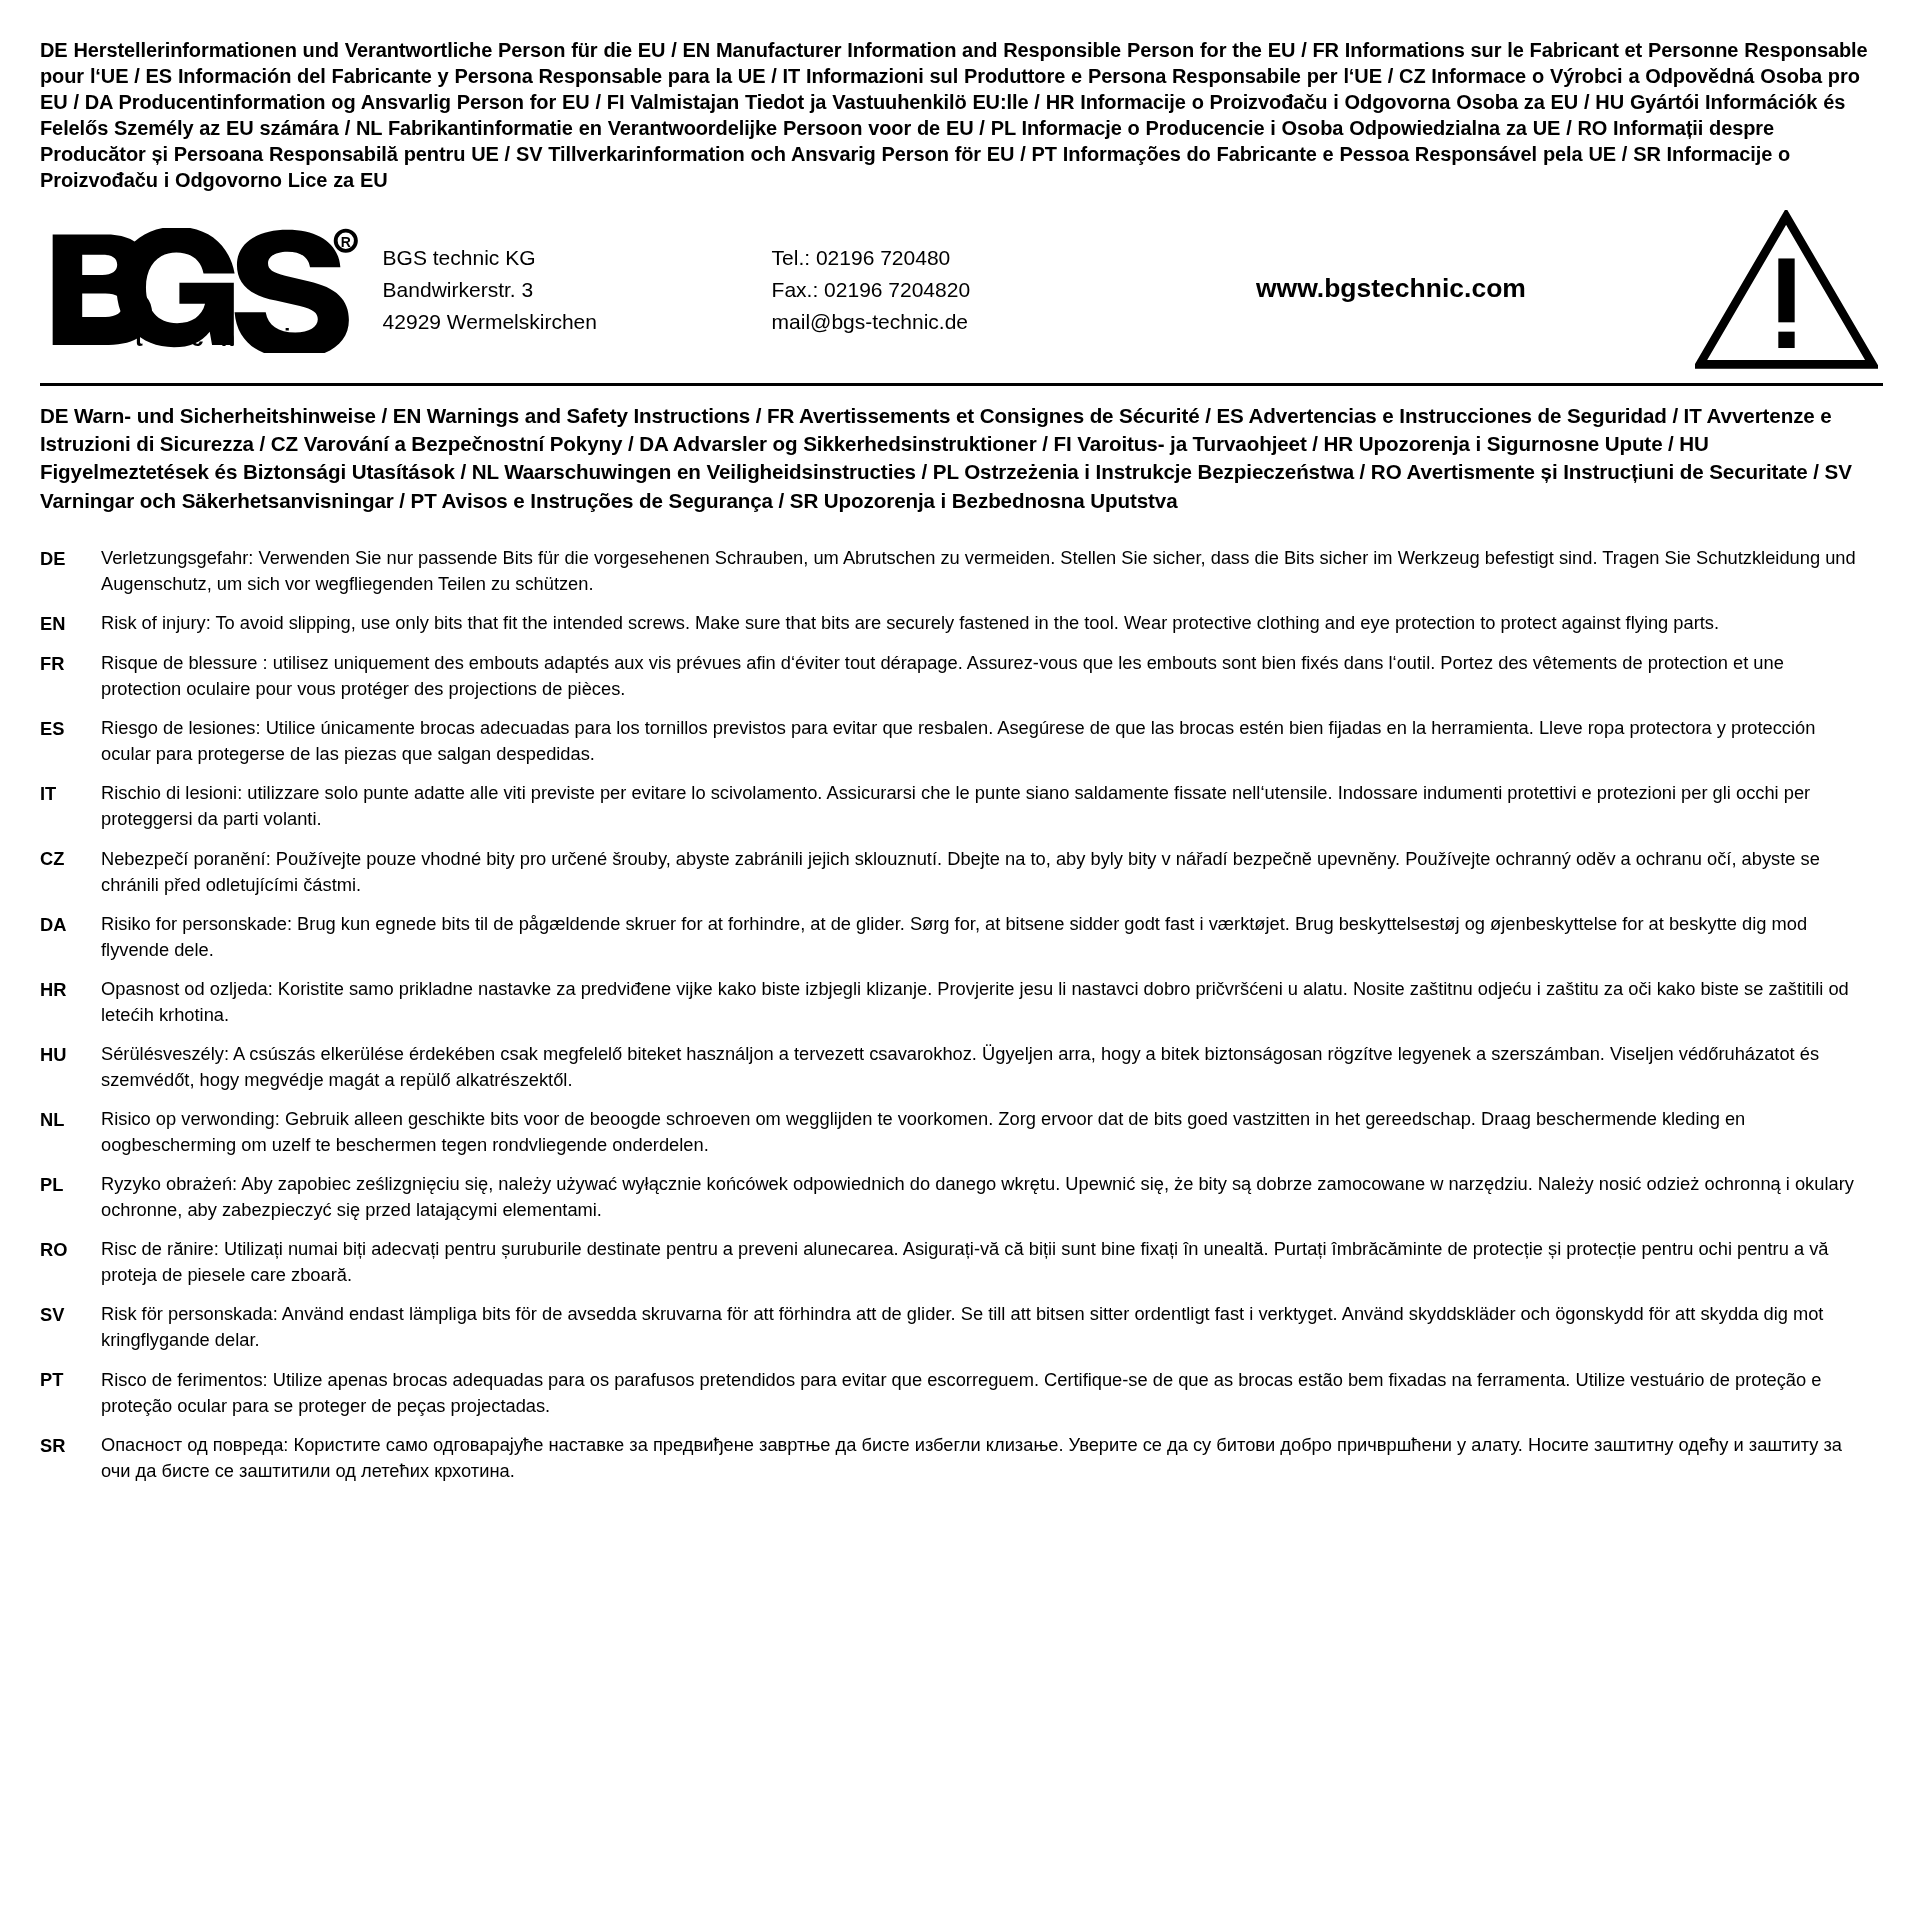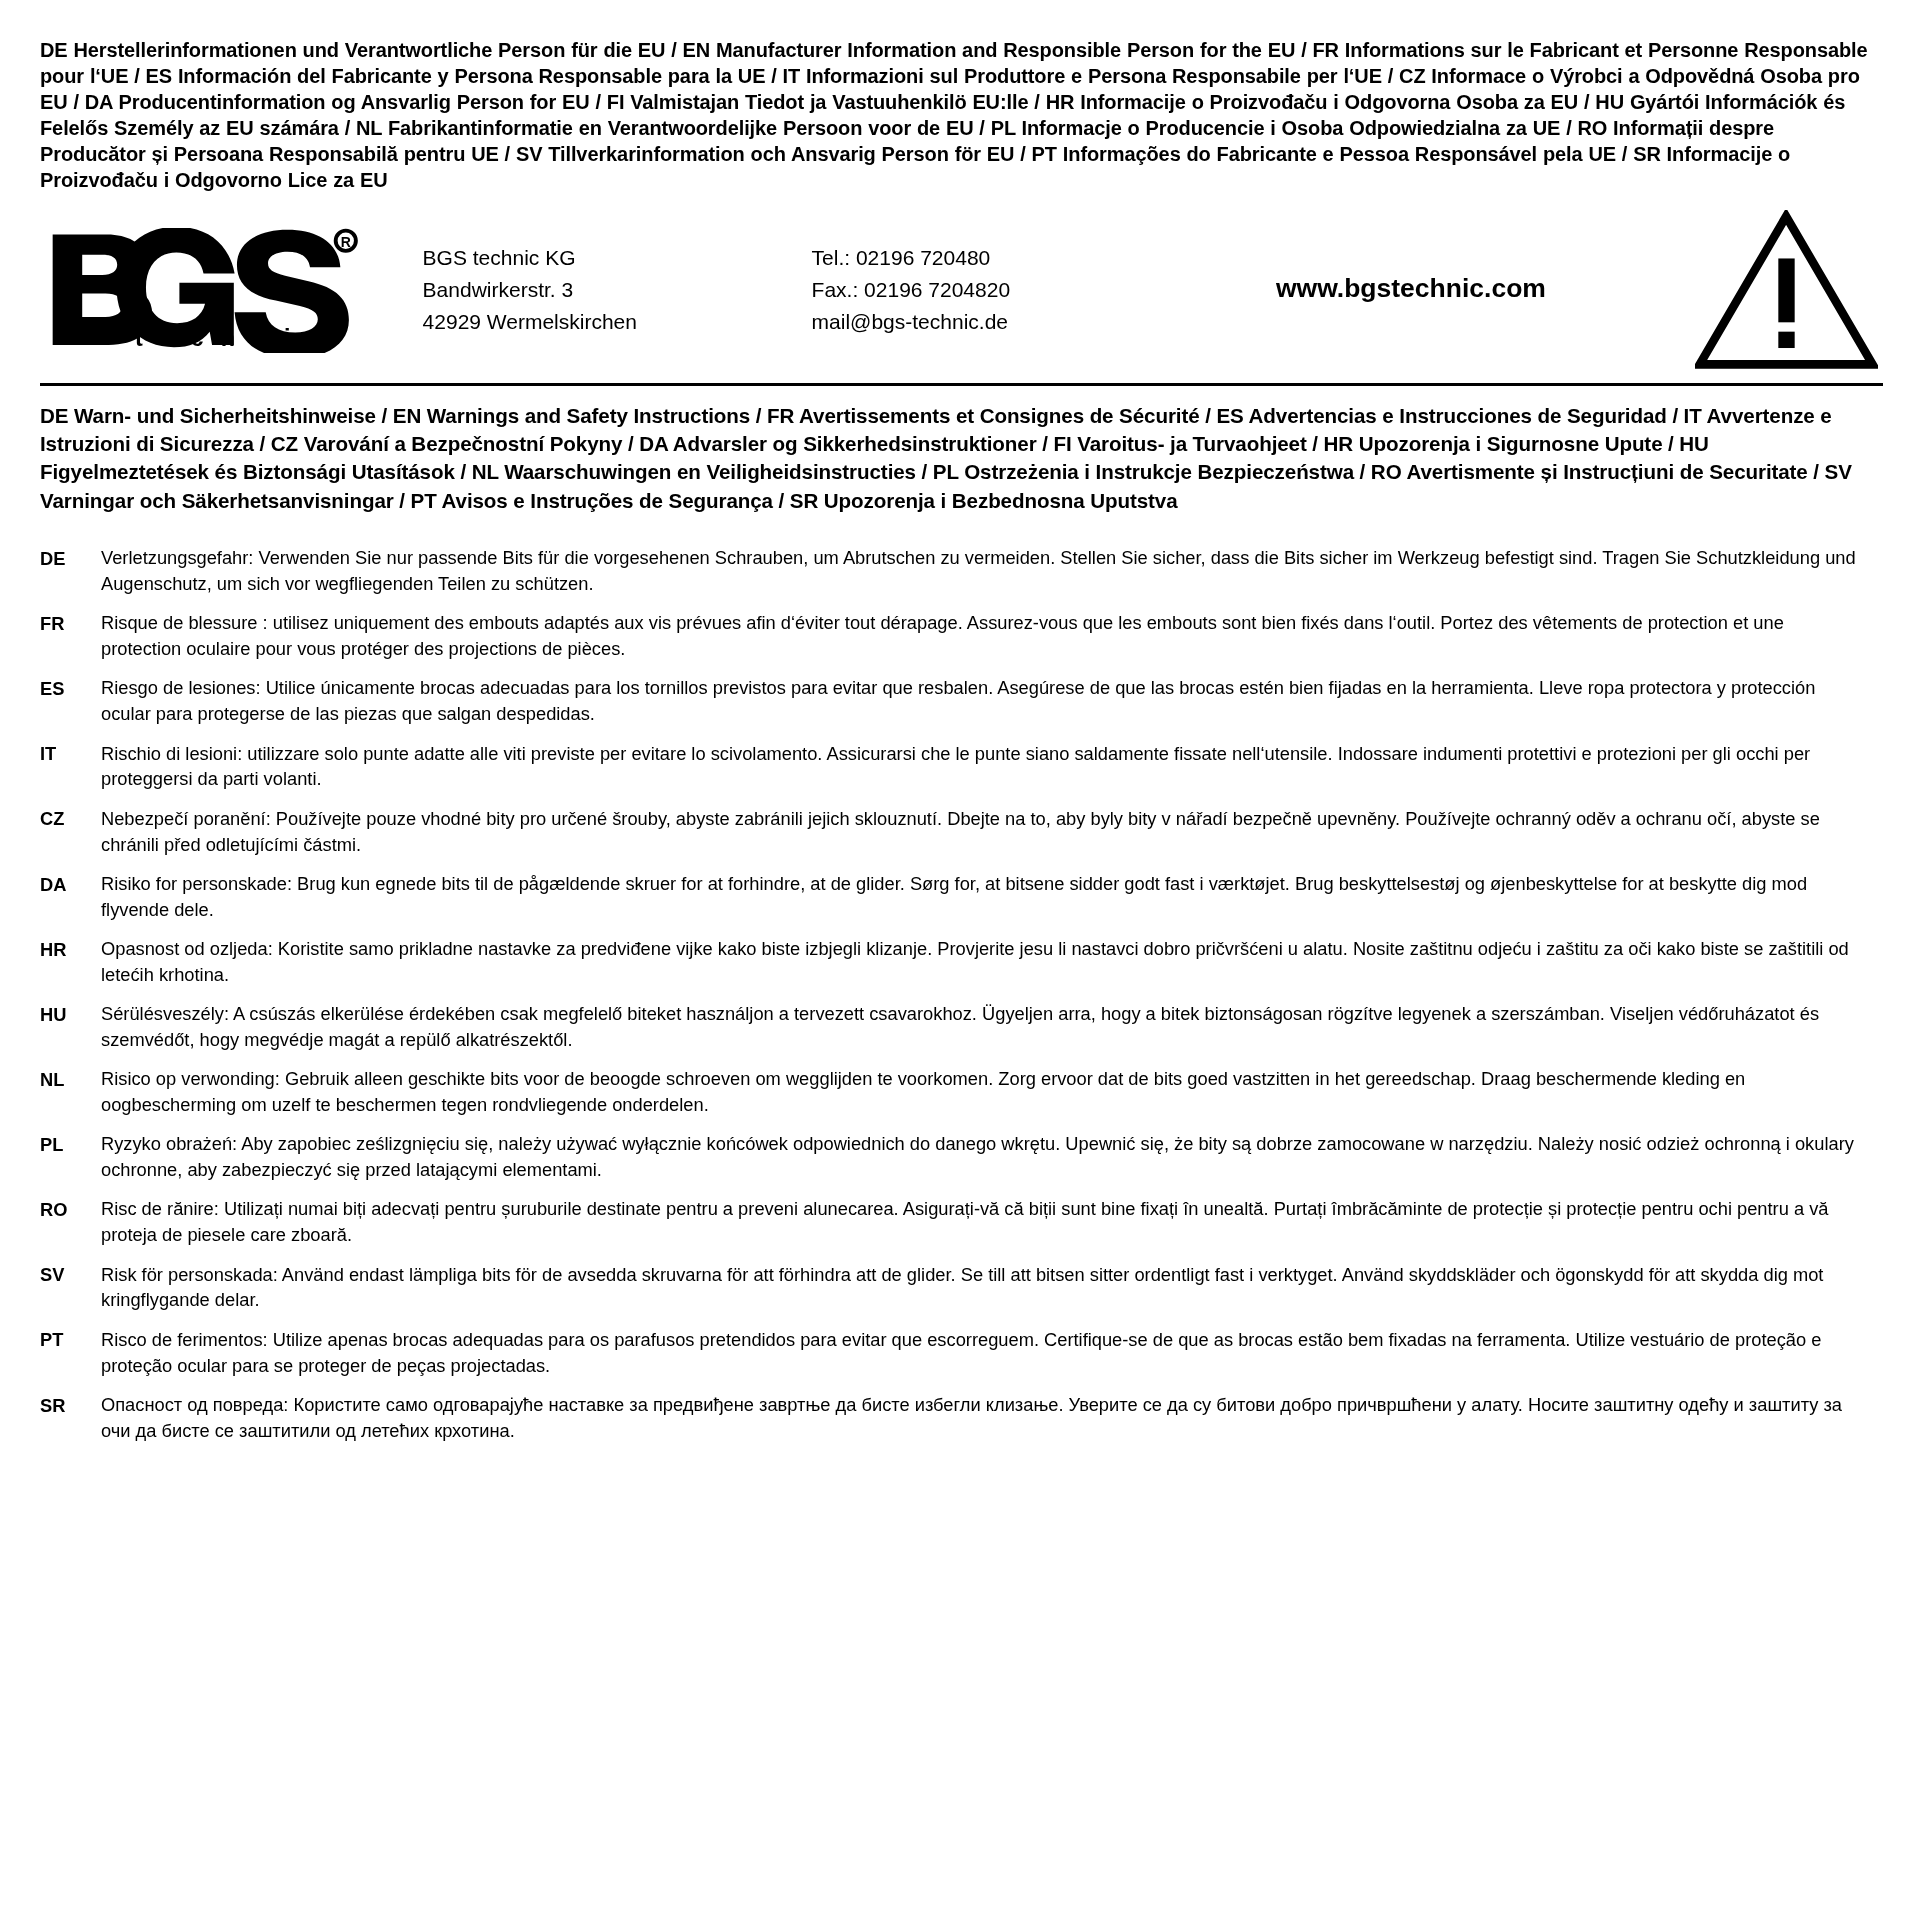--- a/index.html
+++ b/index.html
@@ -47,21 +47,20 @@
     padding-left: 7.8px;
   }
   .logo-svg { display: block; }
 
   .addr-block {
     font-size: 21px;
     line-height: 1.52;
     white-space: pre-line;
     padding-left: 7.8px;
     flex: 0 0 389px;
-    margin-left: 40px;
   }
   .contact-block {
     font-size: 21px;
     line-height: 1.52;
     white-space: pre-line;
     flex: 0 0 327px;
   }
   .website {
     font-size: 26.5px;
     font-weight: bold;
@@ -162,20 +161,24 @@
 
   <div class="section-heading">DE Warn- und Sicherheitshinweise  /  EN Warnings and Safety Instructions  /  FR Avertissements et Consignes de Sécurité  /  ES Advertencias e Instrucciones de Seguridad  /  IT Avvertenze e Istruzioni di Sicurezza  /  CZ Varování a Bezpečnostní Pokyny  /  DA Advarsler og Sikkerhedsinstruktioner  /  FI Varoitus- ja Turvaohjeet  /  HR Upozorenja i Sigurnosne Upute  /  HU Figyelmeztetések és Biztonsági Utasítások  /  NL Waarschuwingen en Veiligheidsinstructies  /  PL Ostrzeżenia i Instrukcje Bezpieczeństwa  /  RO Avertismente și Instrucțiuni de Securitate  /  SV Varningar och Säkerhetsanvisningar  /  PT Avisos e Instruções de Segurança  /  SR Upozorenja i Bezbednosna Uputstva</div>
 
   <div class="lang-list">
 
     <div class="lang-row">
       <div class="lang-code">DE</div>
       <div class="lang-text">Verletzungsgefahr: Verwenden Sie nur passende Bits für die vorgesehenen Schrauben, um Abrutschen zu vermeiden. Stellen Sie sicher, dass die Bits sicher im Werkzeug befestigt sind. Tragen Sie Schutzkleidung und Augenschutz, um sich vor wegfliegenden Teilen zu schützen.</div>
     </div>
 
+    <div class="lang-row">
+      <div class="lang-code">EN</div>
+      <div class="lang-text">Risk of injury: To avoid slipping, use only bits that fit the intended screws. Make sure that bits are securely fastened in the tool. Wear protective clothing and eye protection to protect against flying parts.</div>
+    </div>
 
     <div class="lang-row">
       <div class="lang-code">FR</div>
       <div class="lang-text">Risque de blessure : utilisez uniquement des embouts adaptés aux vis prévues afin d‘éviter tout dérapage. Assurez-vous que les embouts sont bien fixés dans l‘outil. Portez des vêtements de protection et une protection oculaire pour vous protéger des projections de pièces.</div>
     </div>
 
     <div class="lang-row">
       <div class="lang-code">ES</div>
       <div class="lang-text">Riesgo de lesiones: Utilice únicamente brocas adecuadas para los tornillos previstos para evitar que resbalen. Asegúrese de que las brocas estén bien fijadas en la herramienta. Lleve ropa protectora y protección ocular para protegerse de las piezas que salgan despedidas.</div>
     </div>

